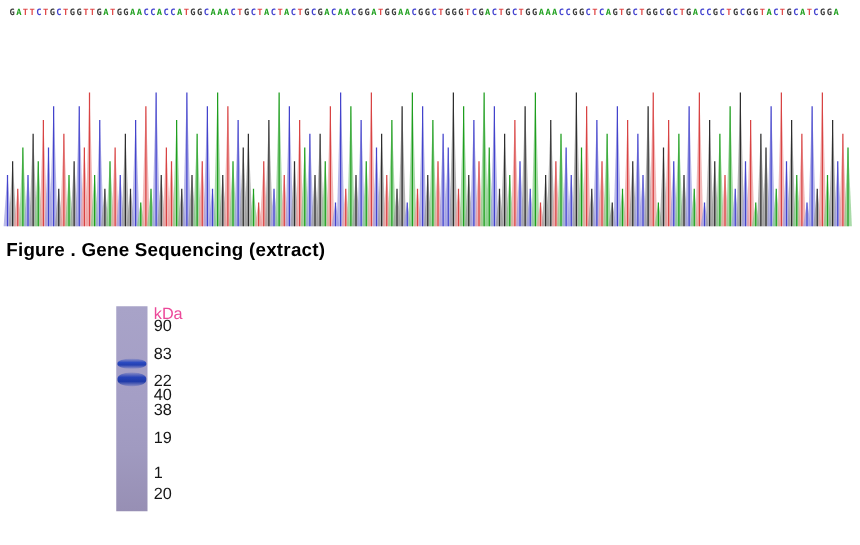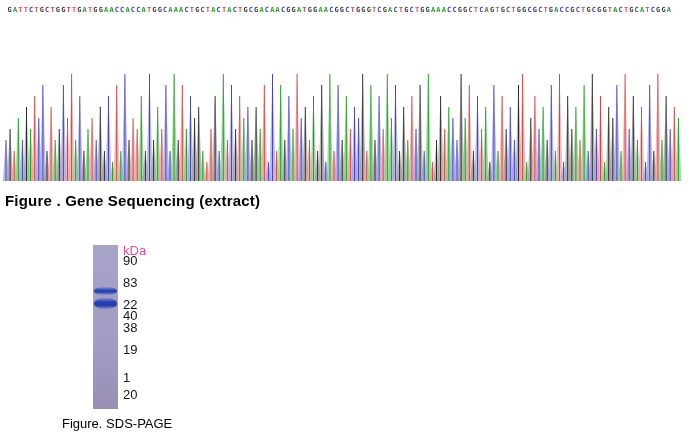--- a/index.html
+++ b/index.html
@@ -522,15 +522,14 @@
       <div class="marker" style="top: 253px;">90</div>
       <div class="marker" style="top: 275px;">83</div>
       <div class="marker" style="top: 297px;">22</div>
       <div class="marker" style="top: 308px;">40</div>
       <div class="marker" style="top: 320px;">38</div>
       <div class="marker" style="top: 342px;">19</div>
       <div class="marker" style="top: 370px;">1</div>
       <div class="marker" style="top: 387px;">20</div>
     </div>
 
-  <div id="cap2">Figure. SDS-PAGE</div>
 
 </div>
 
 </body></html>

